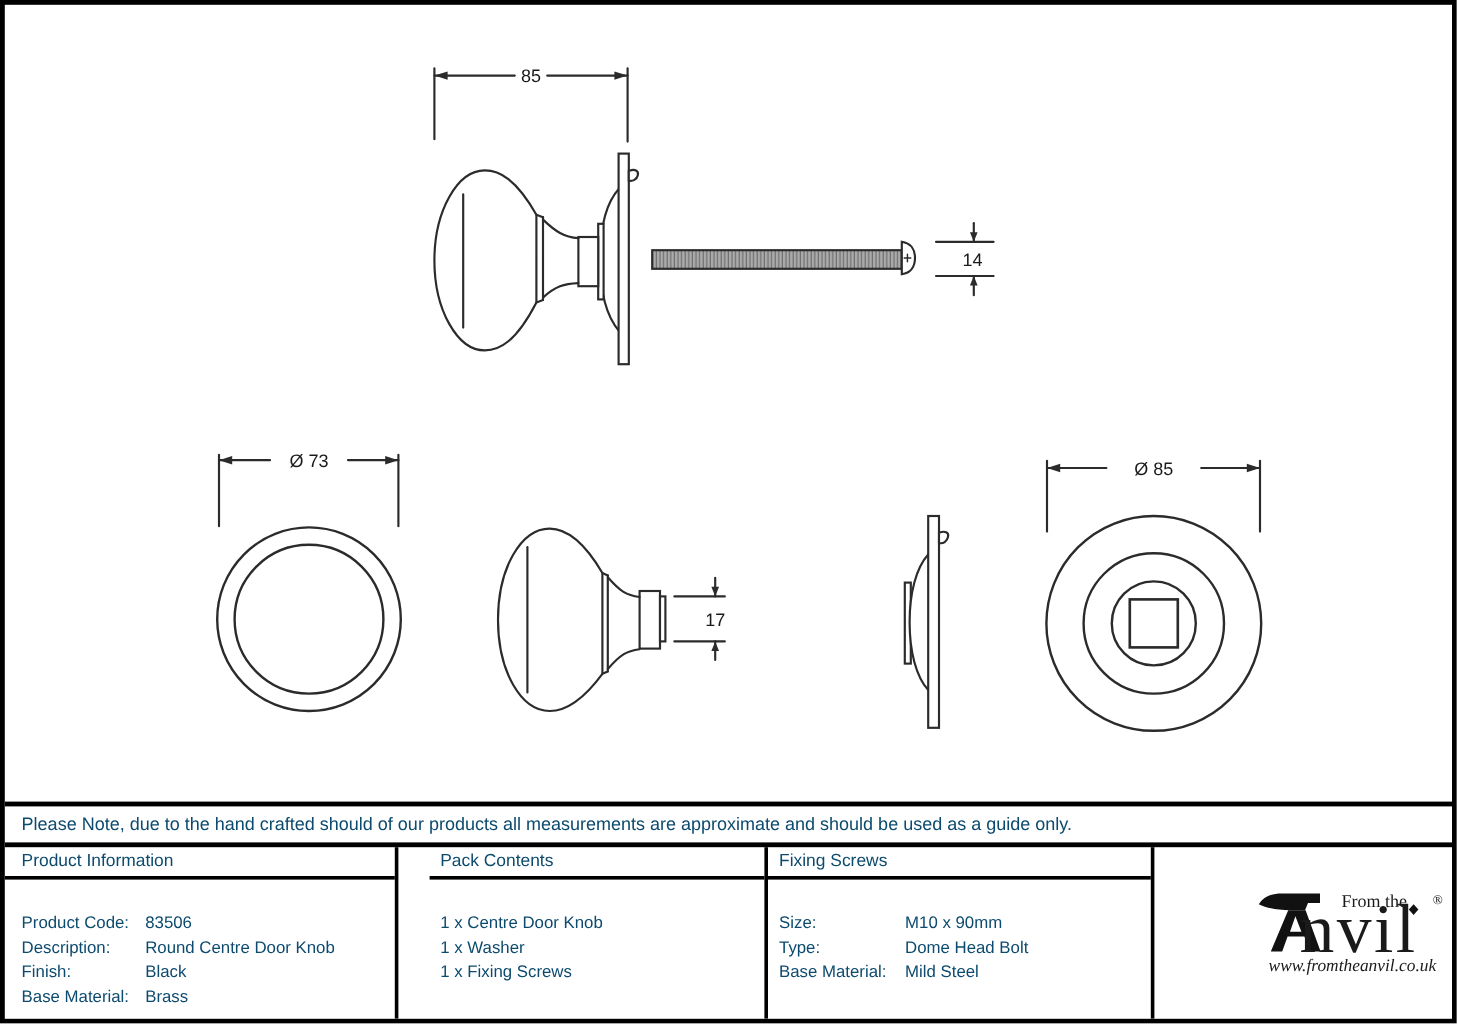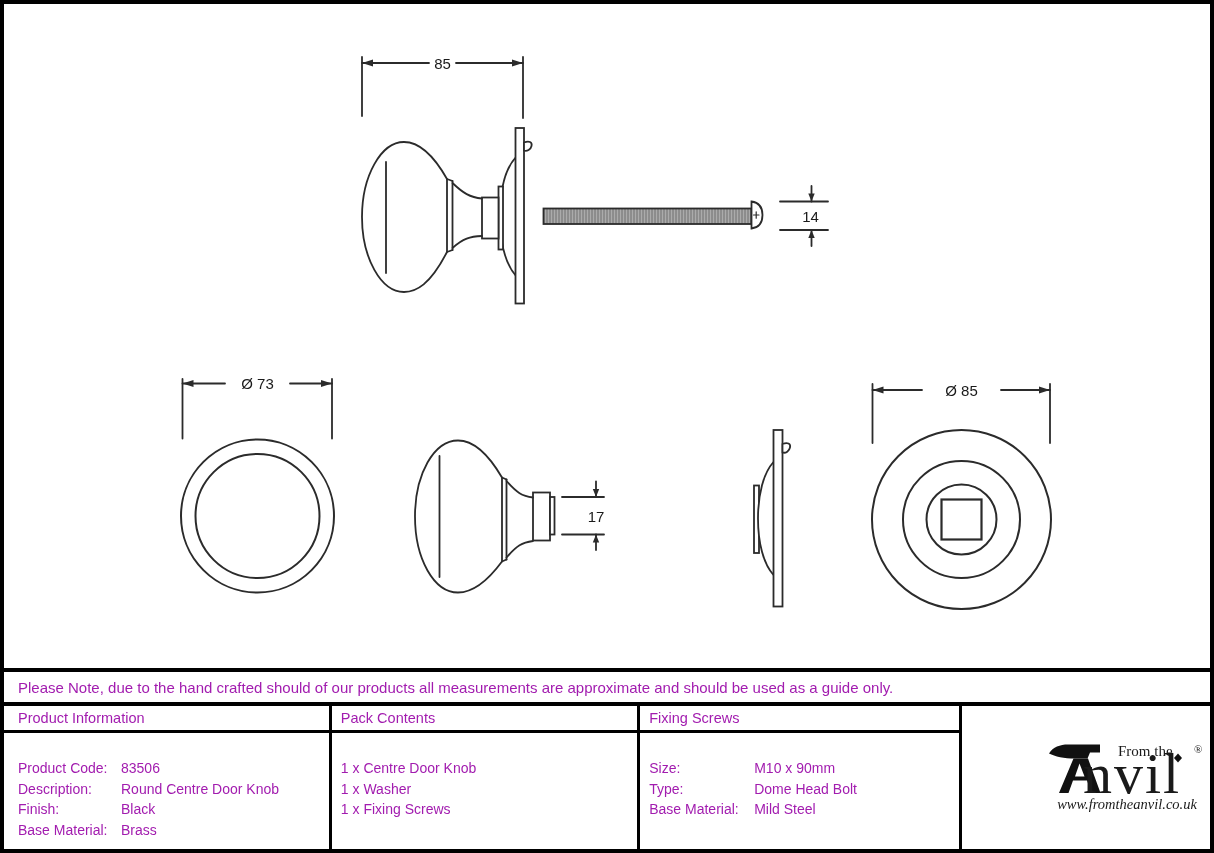--- a/index.html
+++ b/index.html
@@ -4,21 +4,21 @@
 <style>
   * { margin: 0; padding: 0; box-sizing: border-box; }
   html, body { background: #e8e8e8; }
   .page {
     position: relative;
     width: 1214px;
     height: 853px;
     background: #ffffff;
     border: 4px solid #000;
     font-family: "Liberation Sans", "DejaVu Sans", sans-serif;
-    color: #a21caf;
+    color: #0c4a6e;
     overflow: hidden;
   }
   .drawing-wrap { width: 1206px; height: 664px; }
   svg text {
     font-family: "Liberation Sans", "DejaVu Sans", sans-serif;
     fill: #1a1a1a;
   }
   .dim-label { font-size: 15px; }
   .note-bar {
     height: 38px;
@@ -36,21 +36,21 @@
   .col-fixing { width: 330px; }
   .col-logo { width: 254px; border-right: none; display: flex; align-items: center; justify-content: flex-end; }
   .col-header {
     height: 27px;
     border-bottom: 3px solid #000;
     font-size: 14.5px;
     line-height: 24px;
     white-space: nowrap;
   }
   .col-product .col-header, .col-product .col-body { padding-left: 14px; }
-  .col-pack .col-header, .col-pack .col-body { padding-left: 9px; }
+  .col-pack .col-header, .col-pack .col-body { padding-left: 9px; margin-left: 26px; }
   .col-fixing .col-header, .col-fixing .col-body { padding-left: 9px; }
   .col-body { padding-top: 25px; font-size: 14px; }
   .spec-row { display: flex; line-height: 20.5px; white-space: nowrap; }
   .col-product .spec-row .spec-label { width: 103px; }
   .col-fixing .spec-row .spec-label { width: 105px; }
   .pack-item { line-height: 20.5px; white-space: nowrap; }
   .logo-svg text { font-family: "Liberation Serif", "DejaVu Serif", serif; }
   .logo-brand { font-size: 58px; letter-spacing: 2px; }
   .logo-prefix { font-size: 15px; }
   .logo-reg { font-size: 11px; }

